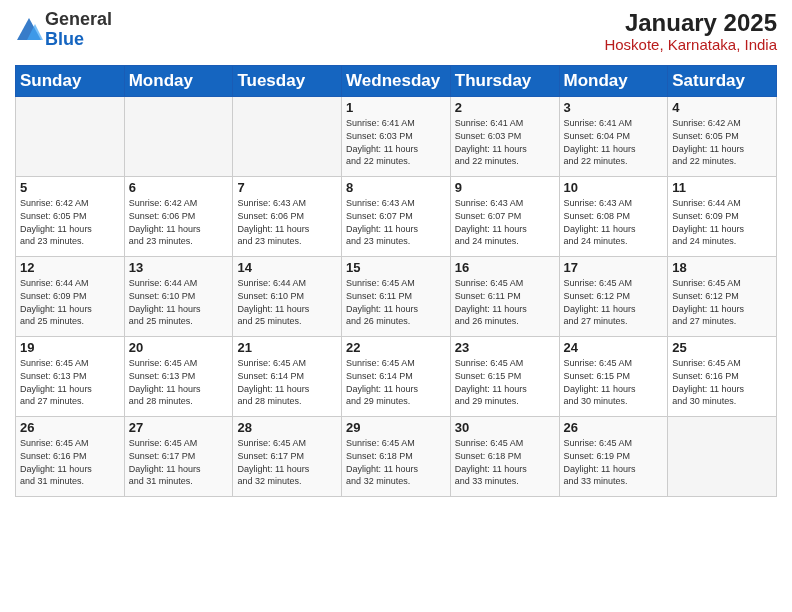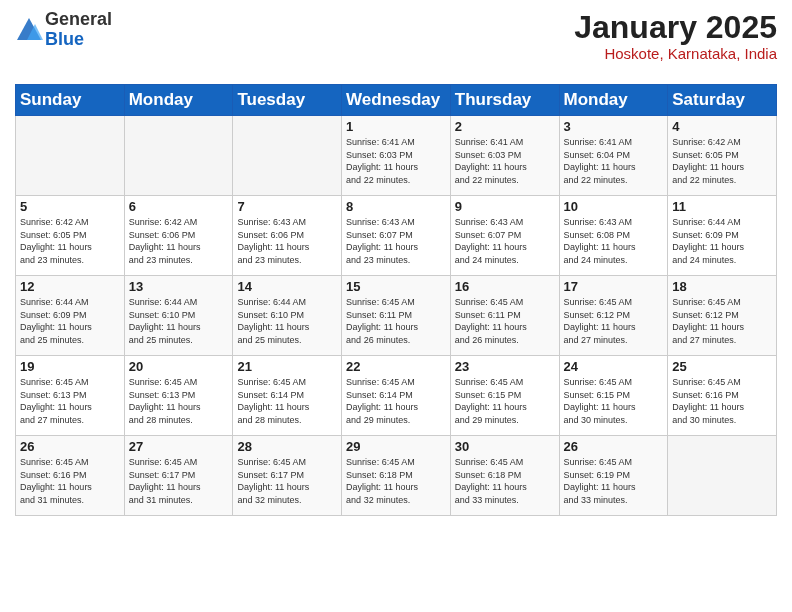--- a/index.html
+++ b/index.html
@@ -13,21 +13,21 @@
     .page {
       width: 792px;
       height: 612px;
       background: #fff;
       padding: 10px 15px 10px 15px;
     }
     .header {
       display: flex;
       justify-content: space-between;
       align-items: flex-start;
-      margin-bottom: 22px;
+      margin-bottom: 12px;
     }
     .logo {
       display: flex;
       align-items: center;
     }
     .logo-text {
       display: flex;
       flex-direction: column;
       line-height: 1.1;
     }
@@ -43,21 +43,21 @@
     }
     .logo-icon {
       width: 28px;
       height: 28px;
       margin-right: 2px;
     }
     .title-section {
       text-align: right;
     }
     .month-title {
-      font-size: 32px;
+      font-size: 24px;
       font-weight: bold;
       color: #222;
       line-height: 1.1;
     }
     .location {
       font-size: 15px;
       color: #b91c1c;
     }
     .calendar {
       width: 100%;

